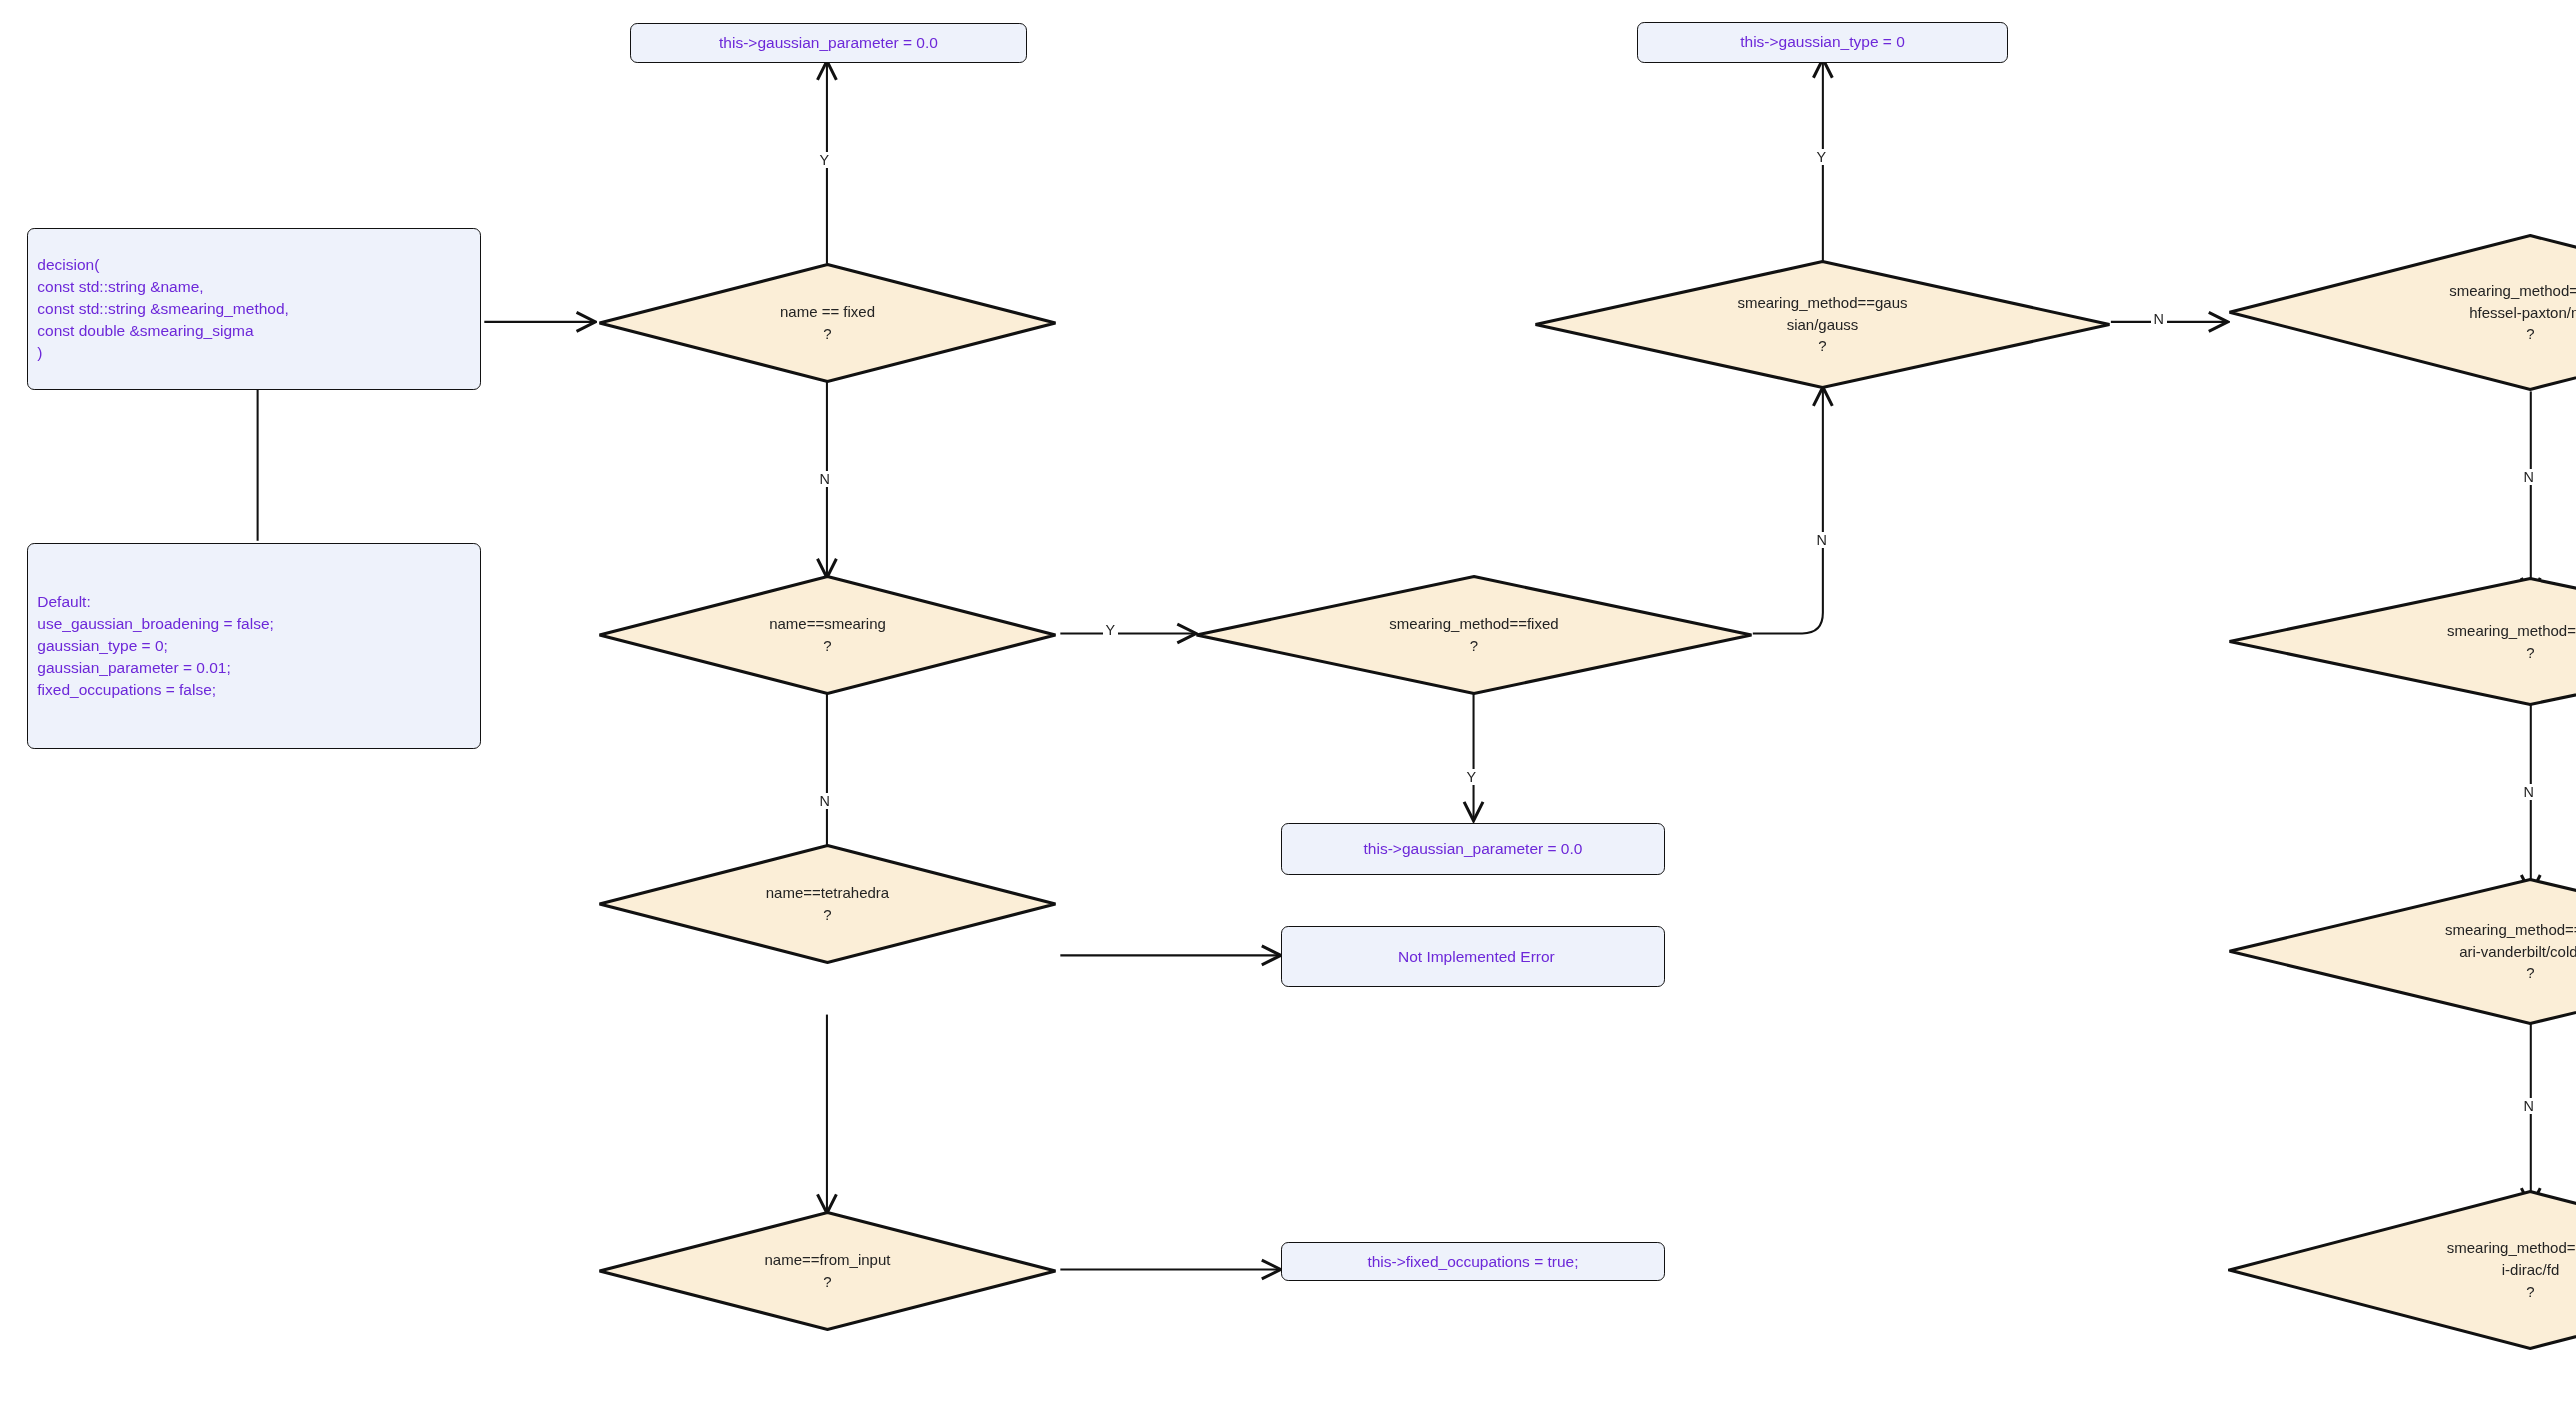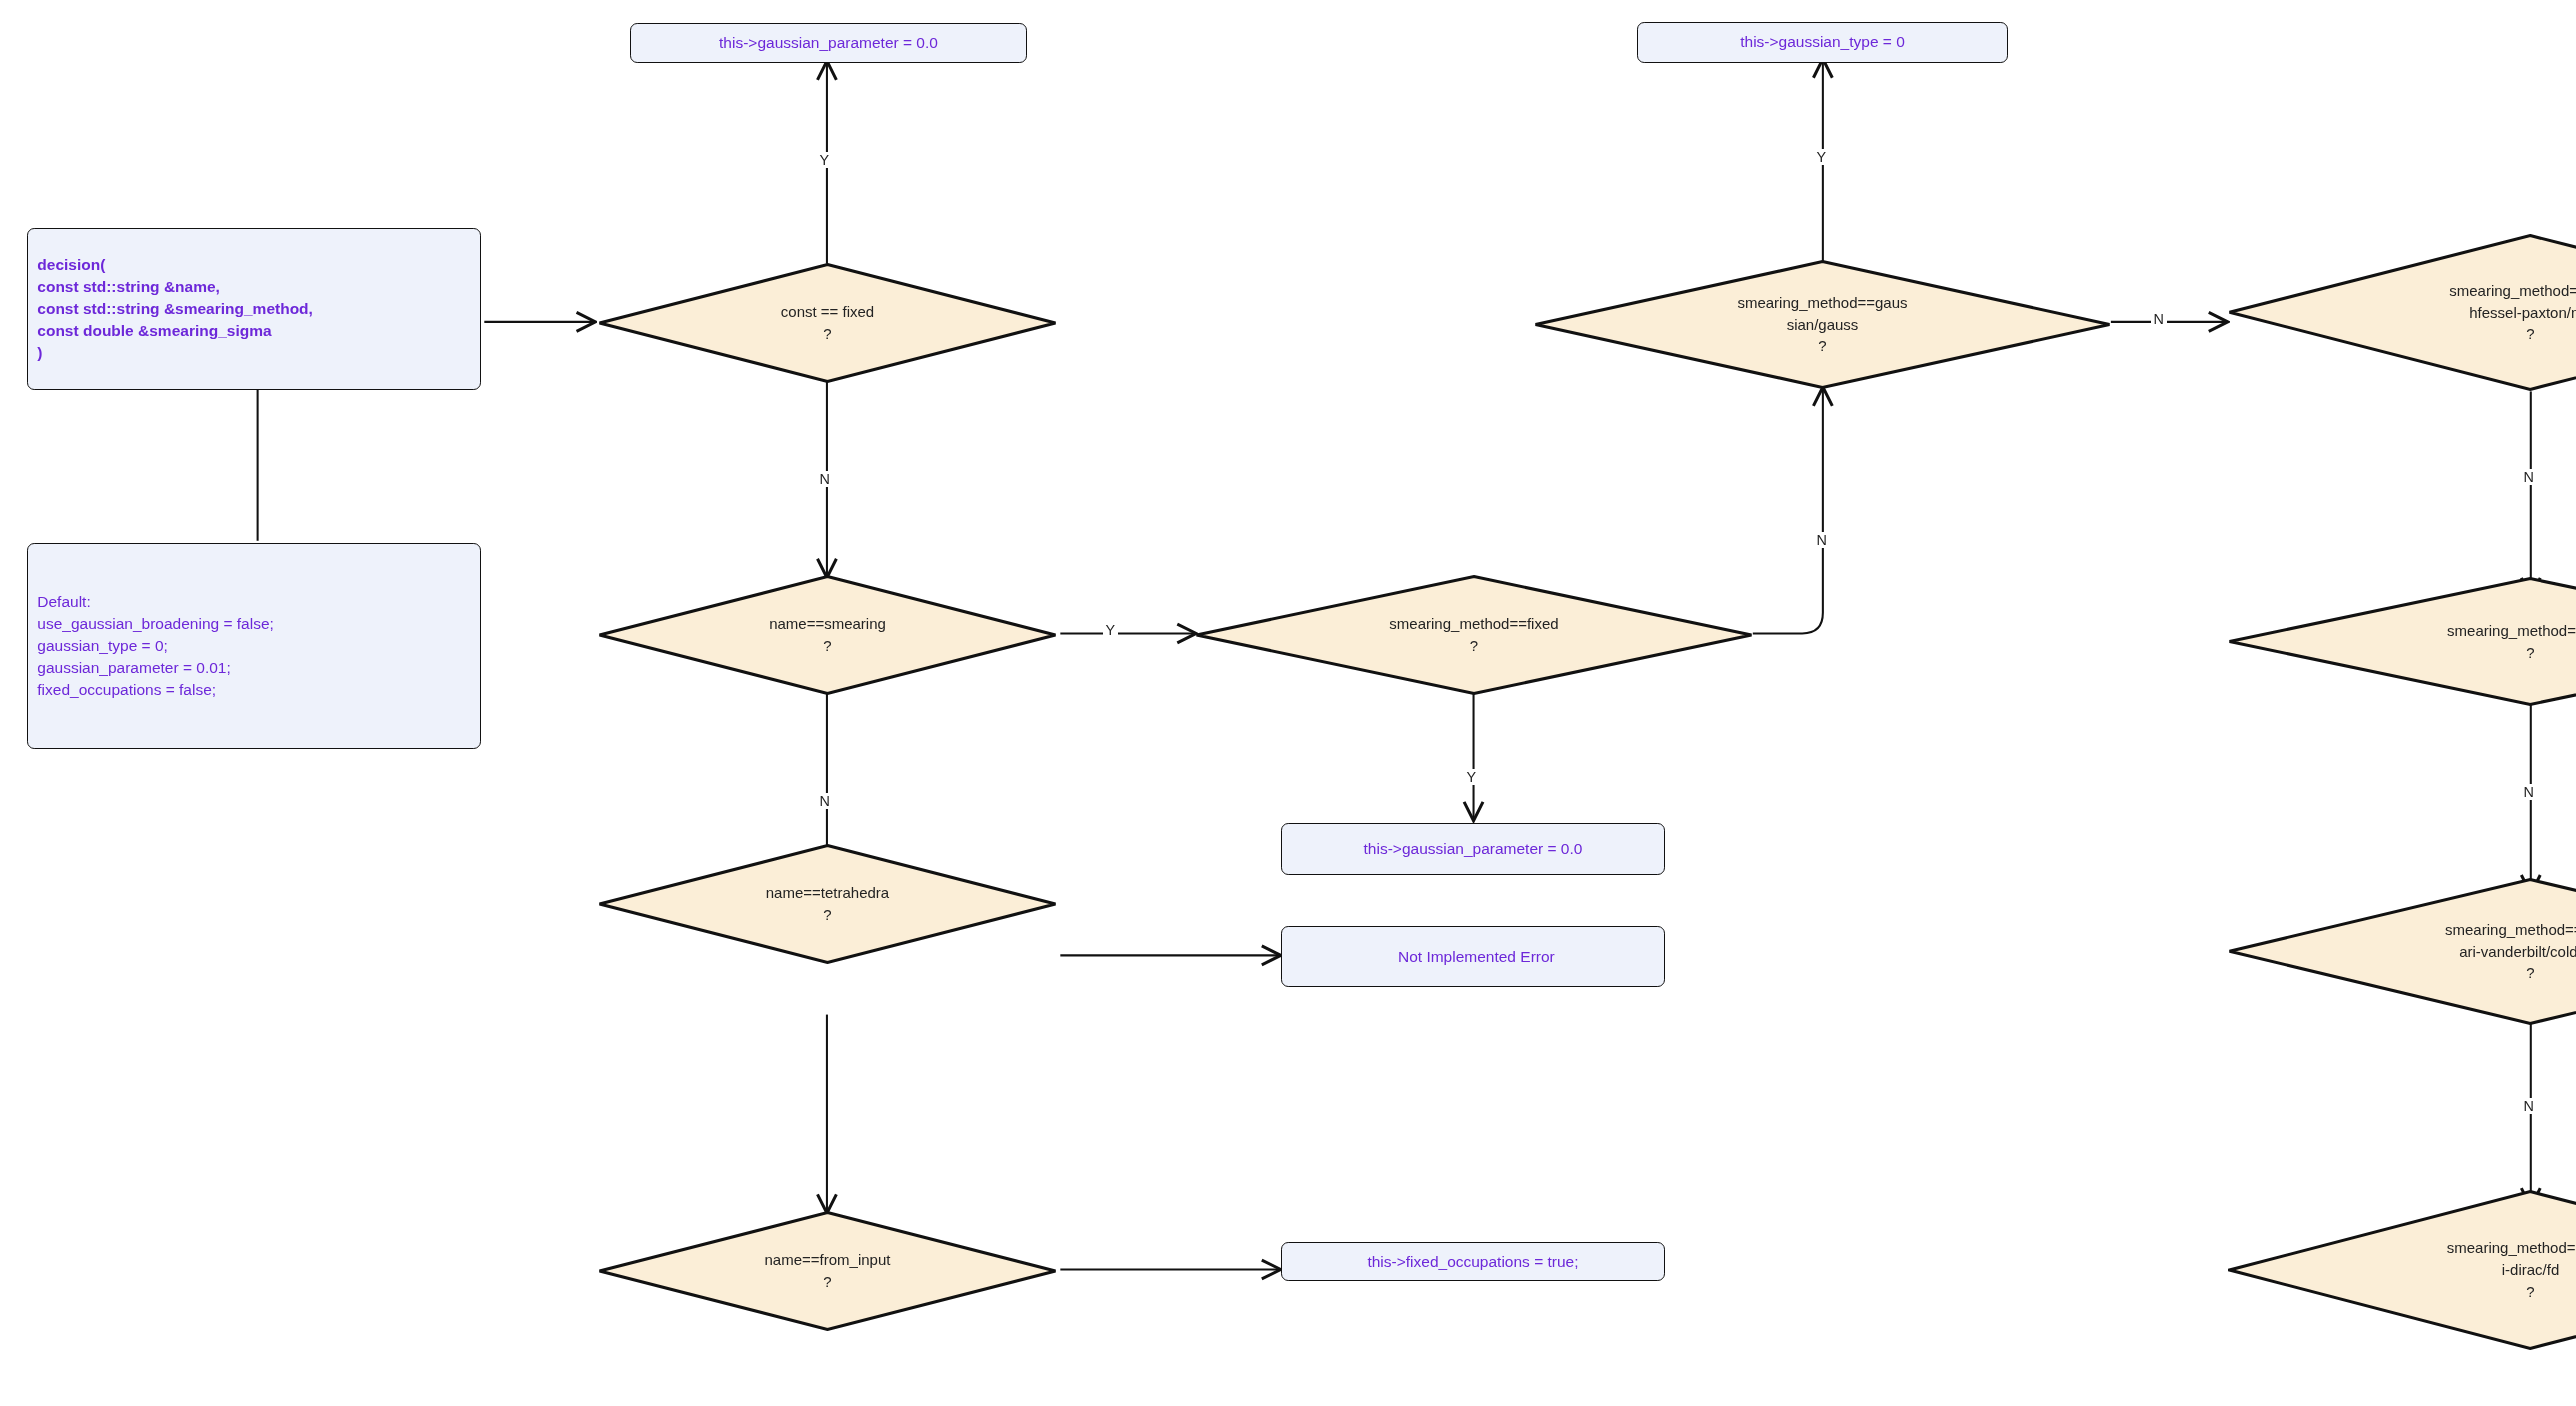--- a/index.html
+++ b/index.html
@@ -148,21 +148,21 @@
   <span class="edge-label" style="left:1103px; top:622px;">Y</span>
   <span class="edge-label" style="left:817px; top:793px;">N</span>
   <span class="edge-label" style="left:1464px; top:769px;">Y</span>
   <span class="edge-label" style="left:1814px; top:532px;">N</span>
   <span class="edge-label" style="left:1814px; top:149px;">Y</span>
   <span class="edge-label" style="left:2151px; top:311px;">N</span>
   <span class="edge-label" style="left:2521px; top:469px;">N</span>
   <span class="edge-label" style="left:2521px; top:784px;">N</span>
   <span class="edge-label" style="left:2521px; top:1098px;">N</span>
 
-  <div class="node box left-align" style="left:27px; top:228px; width:454px; height:162px;font-weight:bold;">decision(
+  <div class="node box left-align" style="left:27px; top:228px; width:454px; height:162px;">decision(
 const std::string &amp;name,
 const std::string &amp;smearing_method,
 const double &amp;smearing_sigma
 )</div>
 
   <div class="node box left-align" style="left:27px; top:543px; width:454px; height:206px;">Default:
 use_gaussian_broadening = false;
 gaussian_type = 0;
 gaussian_parameter = 0.01;
 fixed_occupations = false;</div>
@@ -174,21 +174,21 @@
   <div class="node box" style="left:1281px; top:1242px; width:384px; height:39px;">this-&gt;fixed_occupations = true;</div>
 
   <div class="node box" style="left:1281px; top:823px; width:384px; height:52px;">this-&gt;gaussian_parameter = 0.0</div>
 
   <div class="node box" style="left:1637px; top:21.6px; width:371px; height:41px;">this-&gt;gaussian_type = 0</div>
 
   <div class="diamond-wrap" style="left:598px; top:263px; width:459px; height:120px;">
     <svg viewBox="0 0 890 232" preserveAspectRatio="none">
       <polygon points="445,3 887,116 445,229 3,116" fill="#fbeed7" stroke="#111111" stroke-width="6"></polygon>
     </svg>
-    <div class="diamond-label">const == fixed
+    <div class="diamond-label">name == fixed
 ?</div>
   </div>
 
   <div class="diamond-wrap" style="left:598px; top:575px; width:459px; height:120px;">
     <svg viewBox="0 0 890 232" preserveAspectRatio="none">
       <polygon points="445,3 887,116 445,229 3,116" fill="#fbeed7" stroke="#111111" stroke-width="6"></polygon>
     </svg>
     <div class="diamond-label">name==smearing
 ?</div>
   </div>

